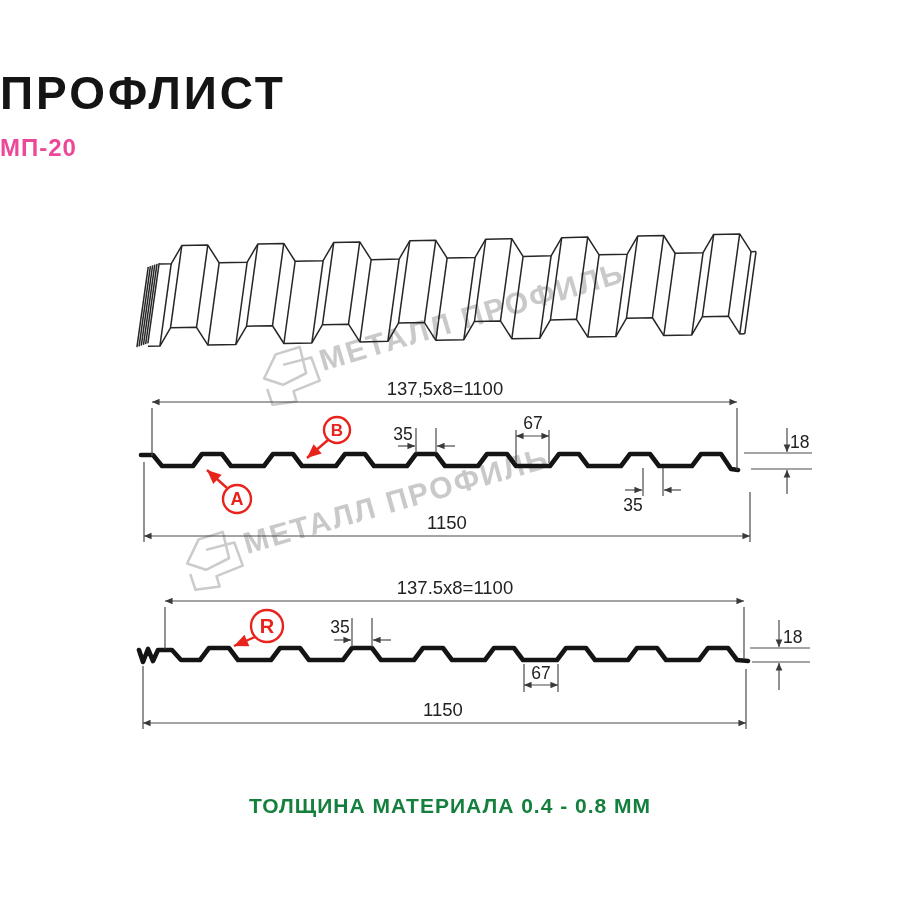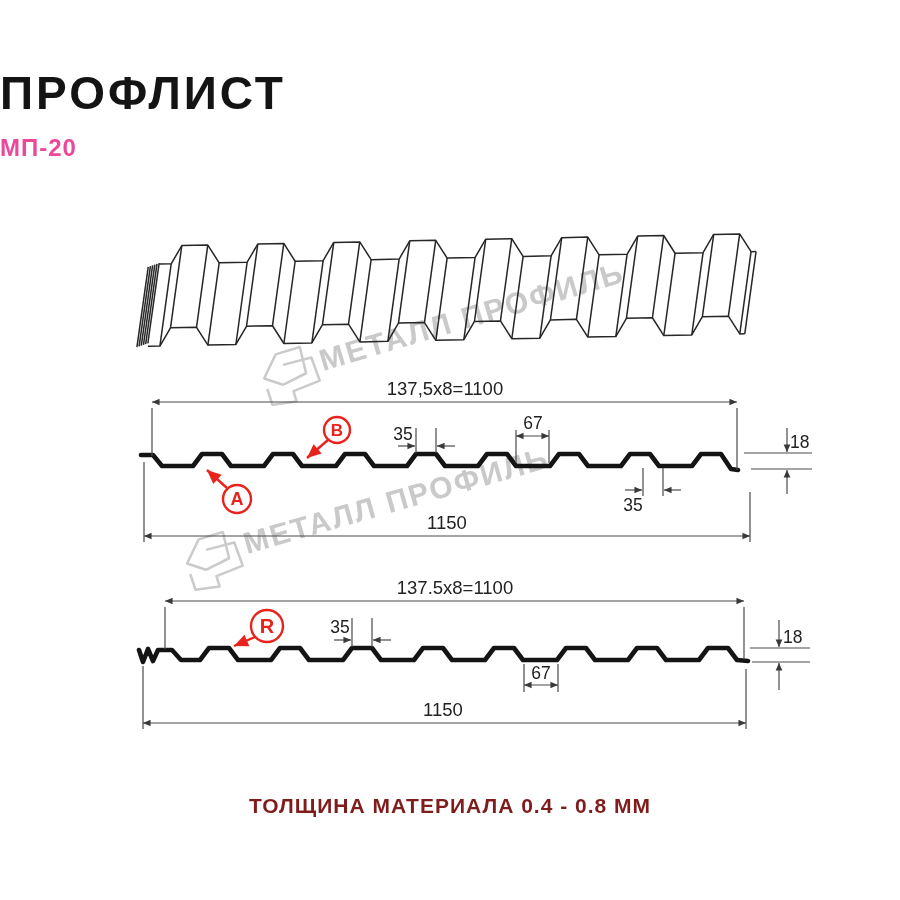--- a/index.html
+++ b/index.html
@@ -2,21 +2,21 @@
 <html><head>
 <meta charset="utf-8">
 <style>
   html,body{margin:0;padding:0;background:#ffffff;}
   .page{position:relative;width:900px;height:900px;background:#ffffff;overflow:hidden;
         font-family:"Liberation Sans", sans-serif;}
   .hdr{position:absolute;top:66px;left:0;width:900px;text-align:left;}
   .hdr h1{margin:0;font-size:46px;font-weight:800;letter-spacing:3px;color:#141414;}
   .hdr h2{margin:14px 0 0 0;font-size:24px;font-weight:600;letter-spacing:1px;color:#ec4899;}
   .ftr{position:absolute;top:794px;left:0;width:900px;text-align:center;
-       font-size:21px;font-weight:600;letter-spacing:1px;color:#7f1d1d;}
+       font-size:21px;font-weight:600;letter-spacing:1px;color:#15803d;}
   svg.fig{position:absolute;top:170px;left:0;}
   .prof{fill:none;stroke:#141414;stroke-width:4.6;stroke-linejoin:round;stroke-linecap:round;}
   .thin{fill:none;stroke:#262626;stroke-width:1.5;stroke-linejoin:round;}
   .dim{stroke:#4a4a4a;stroke-width:1.2;fill:none;}
   .dimtxt{font-family:"Liberation Sans",sans-serif;font-size:17.5px;fill:#222222;}
   .dimtxt-big{font-family:"Liberation Sans",sans-serif;font-size:18.5px;fill:#222222;}
   .red{stroke:#e8231c;fill:none;stroke-width:2.4;}
   .redtxt{font-family:"Liberation Sans",sans-serif;font-weight:bold;fill:#e8231c;}
   .wmtxt{font-family:"Liberation Sans",sans-serif;font-size:30px;font-weight:bold;
          letter-spacing:2px;fill:#c9c9c9;}

